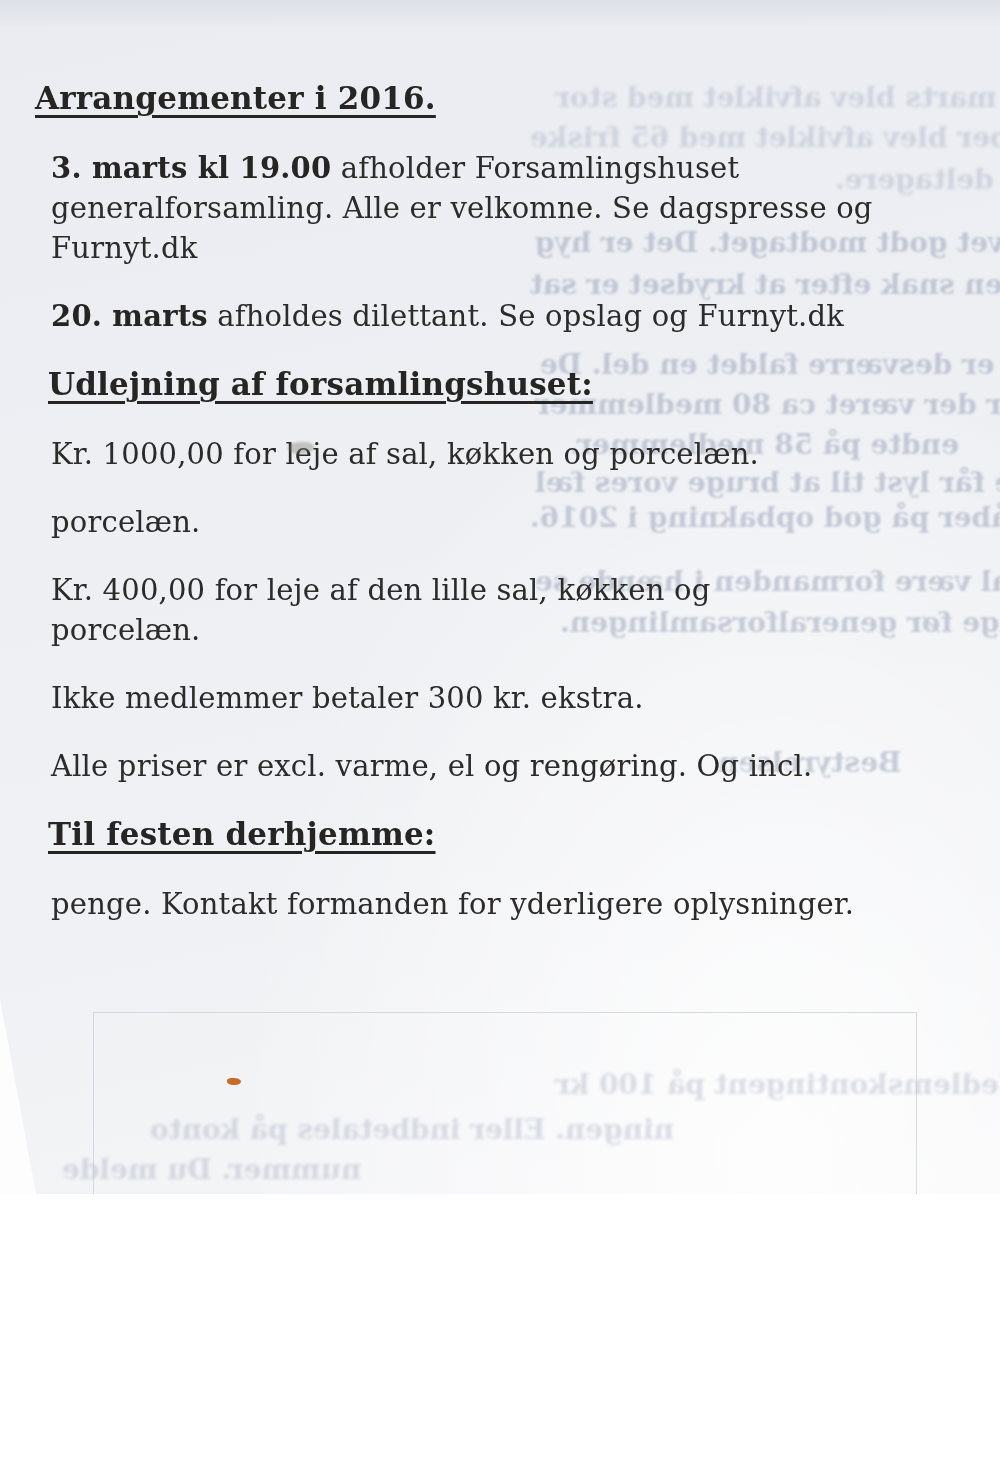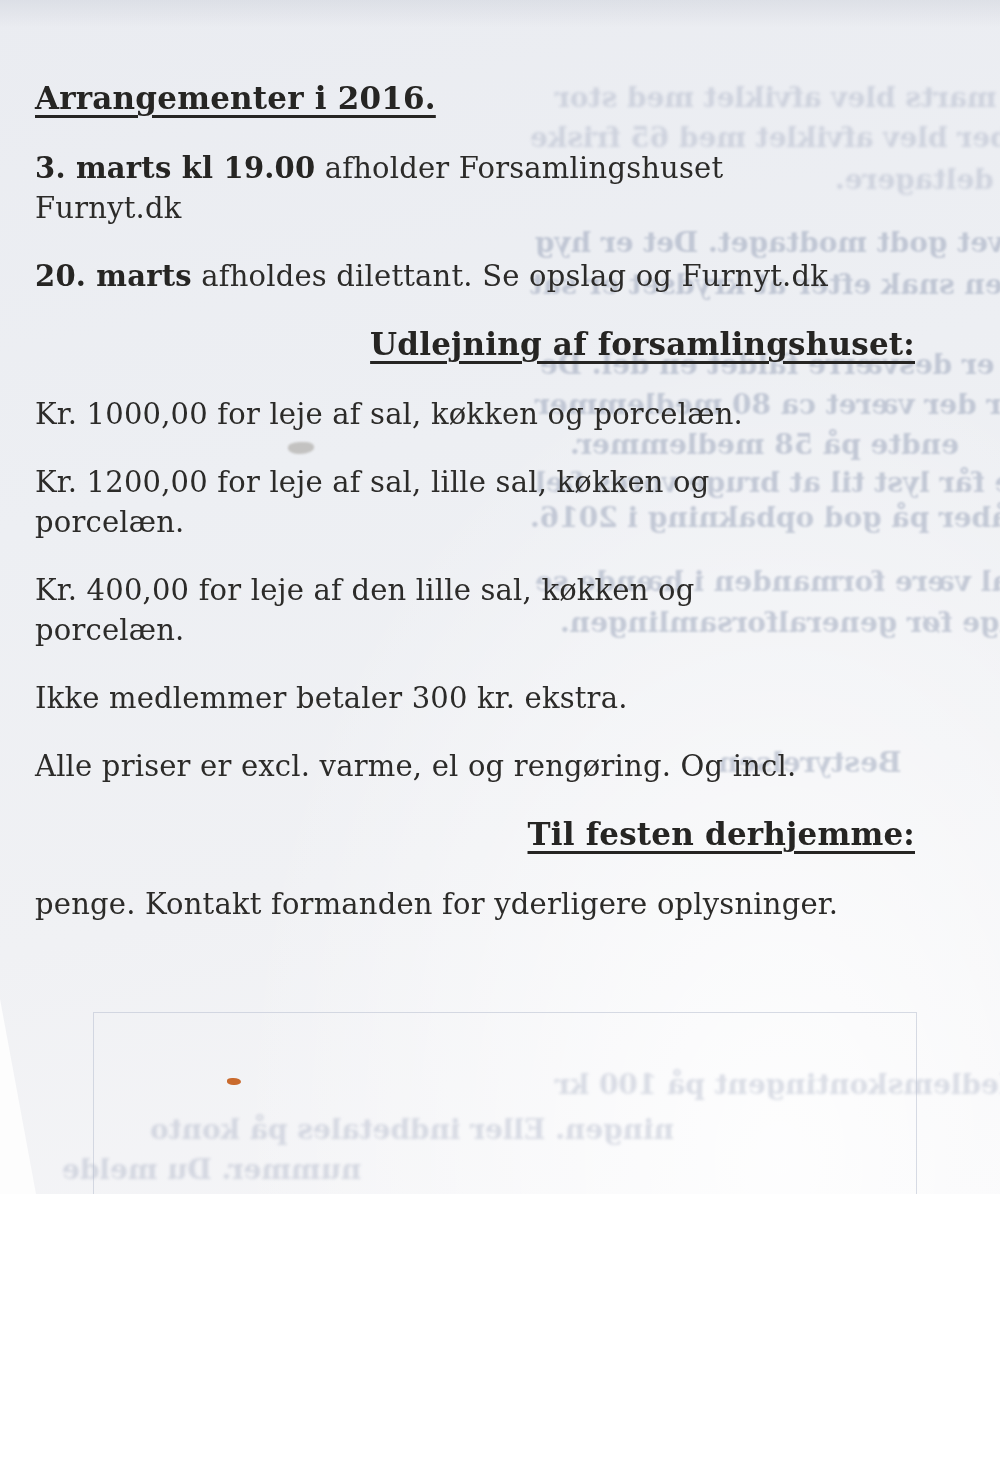--- a/index.html
+++ b/index.html
@@ -38,22 +38,22 @@
   .content{
     position:absolute;left:35px;top:78px;width:880px;
     font-size:29px;line-height:40px;
     letter-spacing:0.2px;
   }
   .content h1,.content h2,.content h3{
     font-size:31px;line-height:40px;font-weight:700;color:#262523;
     text-decoration:underline;text-decoration-thickness:3px;text-underline-offset:6px;
     margin:0 0 30px 0;
   }
-  .content h2,.content h3{margin:28px 0 30px 13px;text-align:right;}
-  .content p{margin:0 0 28px 0;}
+  .content h2,.content h3{margin:28px 0 30px 13px;}
+  .content p{margin:0 0 28px 16px;}
   .ln{display:block;white-space:nowrap;}
   .bb{font-weight:700;color:#262523;}
   
   .logo{position:absolute;left:90px;top:1388px;display:flex;align-items:center;gap:24px;}
   .logo-mark{position:relative;width:54px;height:68px;flex:0 0 auto;}
   .mark-red{
     position:absolute;inset:0;background:#d23b1f;
     background-image:
       radial-gradient(rgba(42,48,158,0.85) 1.1px, transparent 1.2px),
       radial-gradient(rgba(42,48,158,0.55) 1px, transparent 1.1px);
@@ -111,36 +111,36 @@
     <span class="bleed faint" style="left:575px;top:1238px;">alingen til kassereren</span>
     <div class="ghost-box"></div>
   </div>
 
   <div class="content">
 
     <h1>Arrangementer i 2016.</h1>
 
     <p>
       <span class="ln"><span class="bb">3. marts kl 19.00</span><span> afholder Forsamlingshuset</span></span>
+      <span class="ln">generalforsamling. Alle er velkomne. Se dagspresse og</span>
       <span class="ln">Furnyt.dk</span>
     </p>
 
     <p>
       <span class="ln"><span class="bb">20. marts</span><span> afholdes dilettant. Se opslag og Furnyt.dk</span></span>
     </p>
 
 
     <h2>Udlejning af forsamlingshuset:</h2>
 
     <p>
       <span class="ln">Kr. 1000,00 for leje af sal, køkken og porcelæn.</span>
     </p>
 
     <p>
-      <span class="ln">Kr. 1200,00 for leje af sal, lille sal, køkken og</span>
       <span class="ln">porcelæn.</span>
     </p>
 
     <p>
       <span class="ln">Kr. 400,00 for leje af den lille sal, køkken og</span>
       <span class="ln">porcelæn.</span>
     </p>
 
     <p>
       <span class="ln">Ikke medlemmer betaler 300 kr. ekstra.</span>

